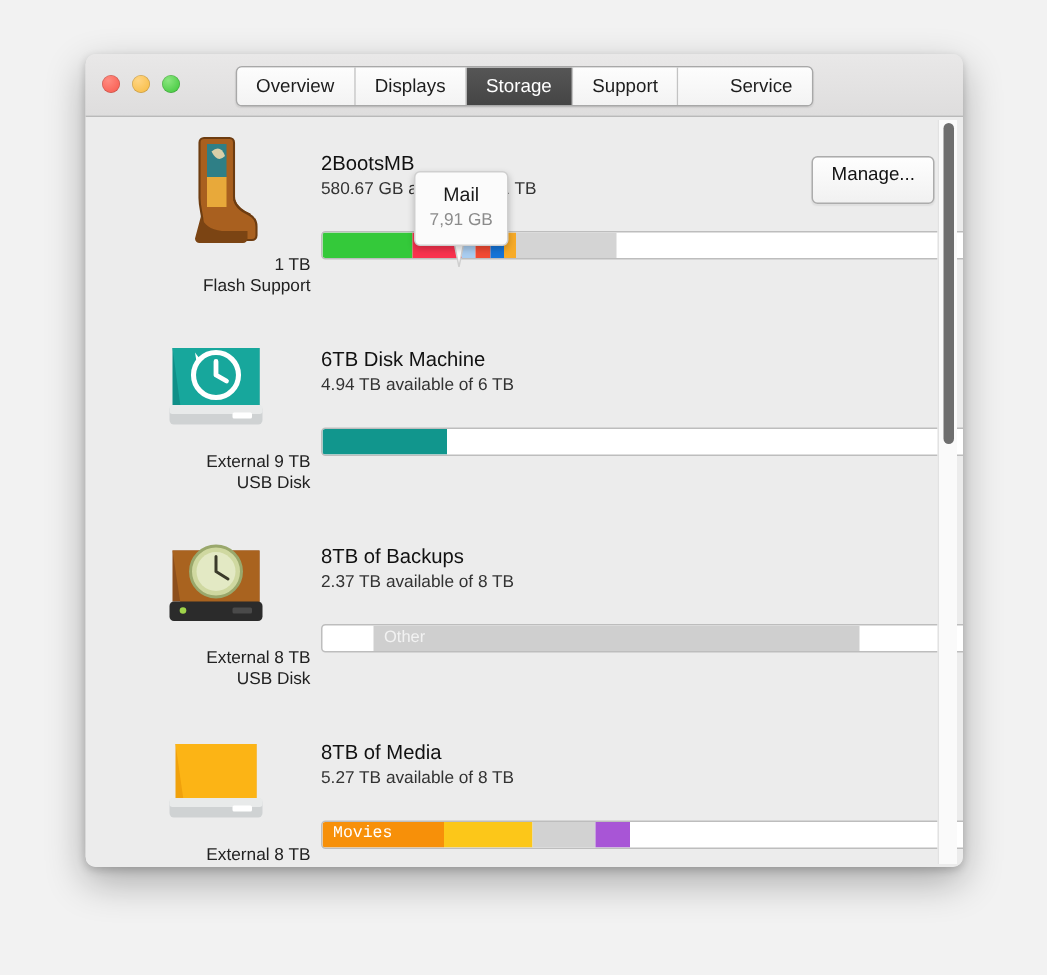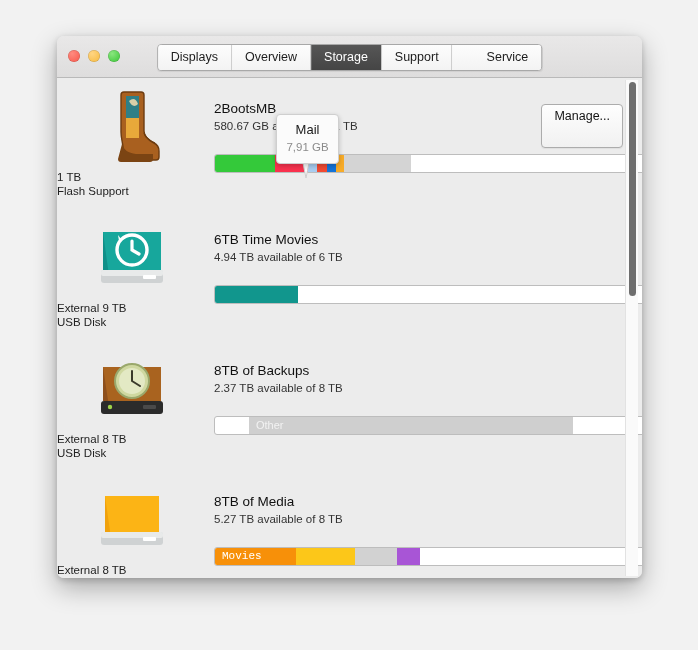--- a/index.html
+++ b/index.html
@@ -99,21 +99,22 @@
   .row.r1 { top: 131px; }
   .row.r2 { top: 262px; }
   .row.r3 { top: 393px; }
 
   
   .device {
     position: absolute;
     left: 0px;
     top: 10px;
     width: 150px;
-    text-align: left;
+    text-align: right;
+    padding-left: 24px;
   }
   .device-icon {
     height: 76px;
     display: flex;
     align-items: center;
     justify-content: center;
   }
   .device-caption {
     margin-top: 6px;
     font-size: 11.5px;
@@ -167,21 +168,21 @@
   
   .manage {
     position: absolute;
     right: 19px;
     top: 26px;
     font-size: 12.5px;
     color: #131313;
     background: linear-gradient(to bottom, #fefefe, #f1f1f1);
     border: 1px solid #acacac;
     border-radius: 4px;
-    padding: 4px 12px 23px;
+    padding: 4px 12px 11px;
     line-height: 15px;
     box-shadow: 0 1px 1px rgba(0,0,0,0.06);
     cursor: default;
   }
 
   
   .tooltip {
     position: absolute;
     left: 219px;
     top: 36px;
@@ -234,22 +235,22 @@
 
 <div class="window">
 
   <div class="titlebar">
     <div class="traffic">
       <div class="light red"></div>
       <div class="light yellow"></div>
       <div class="light green"></div>
     </div>
     <div class="tabs" id="tab-bar">
+        <div class="tab">Overview</div>
         <div class="tab">Displays</div>
-        <div class="tab">Overview</div>
         <div class="tab active">Storage</div>
         <div class="tab">Support</div>
         <div class="tab">Service</div>
       </div>
   </div>
 
   <div class="content">
     <div class="rows" id="drive-list">
         <div class="row r0">
           <div class="device">
@@ -295,21 +296,21 @@
                 <rect x="4" y="44" width="62" height="6" rx="2" fill="#e8eaea"></rect>
                 <rect x="46" y="49" width="13" height="4" rx="1" fill="#ffffff"></rect>
               </svg>
             </div>
             <div class="device-caption">
               <div>External 9 TB</div>
               <div>USB Disk</div>
             </div>
           </div>
           <div class="info">
-            <div class="info-title">6TB Time Movies</div>
+            <div class="info-title">6TB Disk Machine</div>
             <div class="info-sub">4.94 TB available of 6 TB</div>
           </div>
           <div class="bar">
             <div class="seg" style="width: 18%; background: rgb(17, 150, 141);"></div>
           </div>
         </div>
         <div class="row r2">
           <div class="device">
             <div class="device-icon">
               <svg width="70" height="62" viewBox="0 0 70 62">

